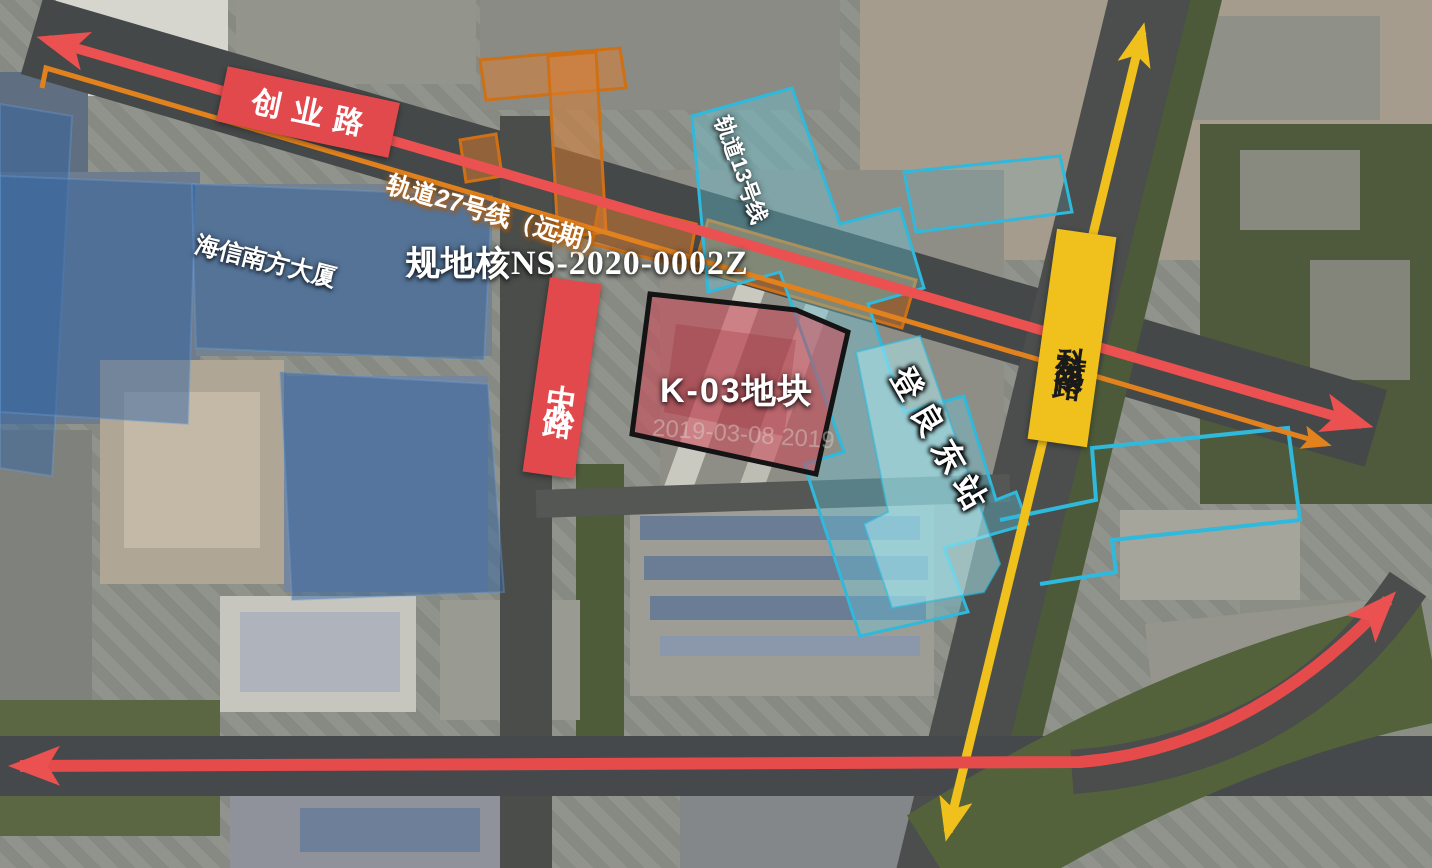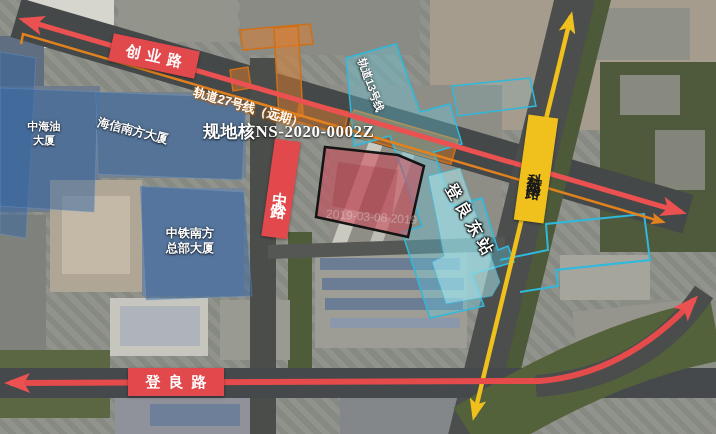--- a/index.html
+++ b/index.html
@@ -118,40 +118,31 @@
   <div class="lab" style="left:203px;top:120px;font-size:17px;letter-spacing:.5px;font-family:Liberation Serif, serif;">规地核NS-2020-0002Z</div>
 
   <div class="lab" style="left:196px;top:84px;font-size:12.5px;transform:rotate(16deg);transform-origin:0 0;
               text-shadow:0 0 3px #c96a10,1px 1px 2px #9a4f00;">轨道27号线（远期）</div>
 
   <div class="lab" style="left:368px;top:56px;font-size:11px;transform:rotate(70deg);transform-origin:0 0;">轨道13号线</div>
 
   <div class="lab" style="left:458px;top:180px;font-size:16px;letter-spacing:5px;transform:rotate(60deg);transform-origin:0 0;
               text-shadow:0 1px 2px #000,1px 0 2px #000,-1px 0 2px #000,0 -1px 2px #000;">登良东站</div>
 
+  <div class="lab" style="left:330px;top:184px;font-size:17px;letter-spacing:1px;">K-03地块</div>
 
-  <div class="lab two-line" style="left:16px;top:120px;width:56px;font-size:11px;">
-    <span>中海油</span><br>
-    <span>大厦</span>
-  </div>
 
   <div class="lab" style="left:100px;top:114px;font-size:12px;transform:rotate(14deg);transform-origin:0 0;">海信南方大厦</div>
 
-  <div class="lab two-line" style="left:152px;top:226px;width:76px;font-size:12px;">
-    <span>中铁南方</span><br>
-    <span>总部大厦</span>
-  </div>
 
   <div class="lab" style="left:326px;top:210px;font-size:12px;font-weight:normal;color:rgba(225,220,215,0.42);
               text-shadow:none;transform:rotate(4deg);">2019-03-08 2019</div>
 
   <div class="banner" style="left:110px;top:42px;width:82px;height:28px;background:#e2494d;font-size:15px;letter-spacing:6px;
               padding-left:6px;transform:rotate(12deg);">创业路</div>
 
   <div class="banner v-text" style="left:268px;top:140px;width:26px;height:98px;background:#e2494d;font-size:15px;letter-spacing:6px;
               transform:rotate(8deg);">中心路</div>
 
-  <div class="banner" style="left:128px;top:368px;width:88px;height:28px;background:#e2494d;font-size:15px;letter-spacing:8px;
-              padding-left:8px;">登良路</div>
 
   <div class="banner v-text" style="left:521px;top:116px;width:30px;height:106px;background:#f0c01c;color:#1a1a1a;font-size:15px;
               letter-spacing:4px;transform:rotate(8deg);">科苑南路</div>
 </div>
 
 </body></html>

